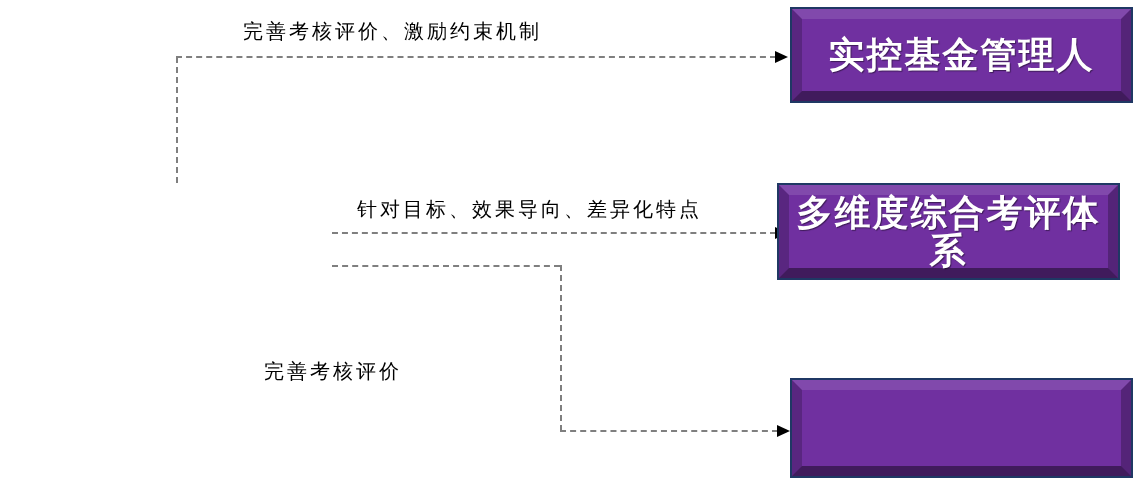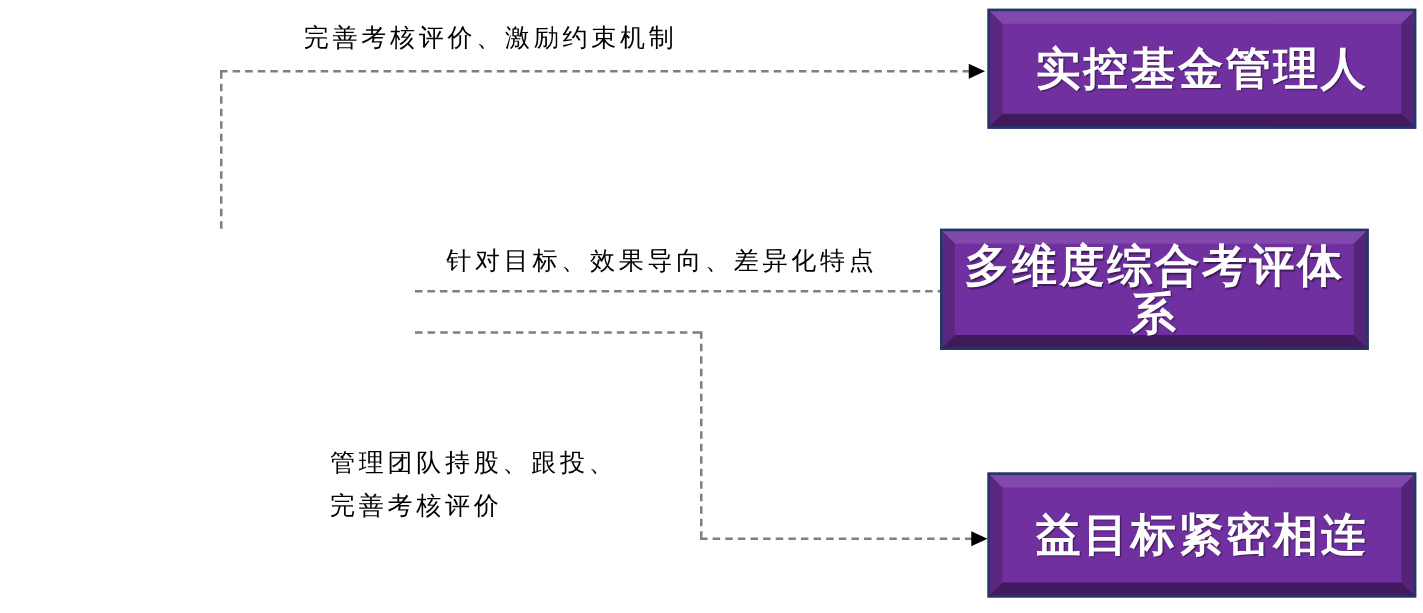--- a/index.html
+++ b/index.html
@@ -51,21 +51,21 @@
     letter-spacing: 2px;
     line-height: 38px;
     text-shadow: 1px 1px 1px rgba(0,0,0,0.45);
     padding: 0 14px;
     z-index: 1;
   }
   .node-text span { display: block; }
 
   #node-source { left: 23px;  top: 183px; width: 307px; height: 94px; }
   #node-t1     { left: 790px; top: 7px;   width: 343px; height: 96px; }
-  #node-t2     { left: 752px; top: 183px; width: 343px; height: 97px; }
+  #node-t2     { left: 777px; top: 183px; width: 343px; height: 97px; }
   #node-t3     { left: 790px; top: 378px; width: 343px; height: 100px; }
 
   
   .conn { position: absolute; z-index: 1; }
   .conn.h { border-top: 2px dashed var(--connector); height: 0; }
   .conn.v { border-left: 2px dashed var(--connector); width: 0; }
 
   #c-top-v  { left: 176px; top: 57px;  height: 126px; }
   #c-top-h  { left: 176px; top: 56px;  width: 600px; }
   #c-mid-h  { left: 332px; top: 232px; width: 444px; }
@@ -113,32 +113,30 @@
   <div class="conn v" id="c-bot-v"></div>
   <div class="conn h" id="c-bot-h2"></div>
 
   <div class="arrowhead" id="arrow-top"></div>
   <div class="arrowhead" id="arrow-mid"></div>
   <div class="arrowhead" id="arrow-bot"></div>
 
   <div class="edge-label" id="label-top">完善考核评价、激励约束机制</div>
   <div class="edge-label" id="label-mid">针对目标、效果导向、差异化特点</div>
   <div class="edge-label" id="label-bot">
-    <span>管理团队持股、跟投、</span>
     <span>完善考核评价</span>
   </div>
 
 
   <div class="node" id="node-t1">
     <span class="node-text">实控基金管理人</span>
   </div>
 
   <div class="node" id="node-t2">
     <span class="node-text">多维度综合考评体系</span>
   </div>
 
   <div class="node" id="node-t3">
     <span class="node-text">
-      <span>益目标紧密相连</span>
     </span>
   </div>
 
 </div>
 
 </body></html>

